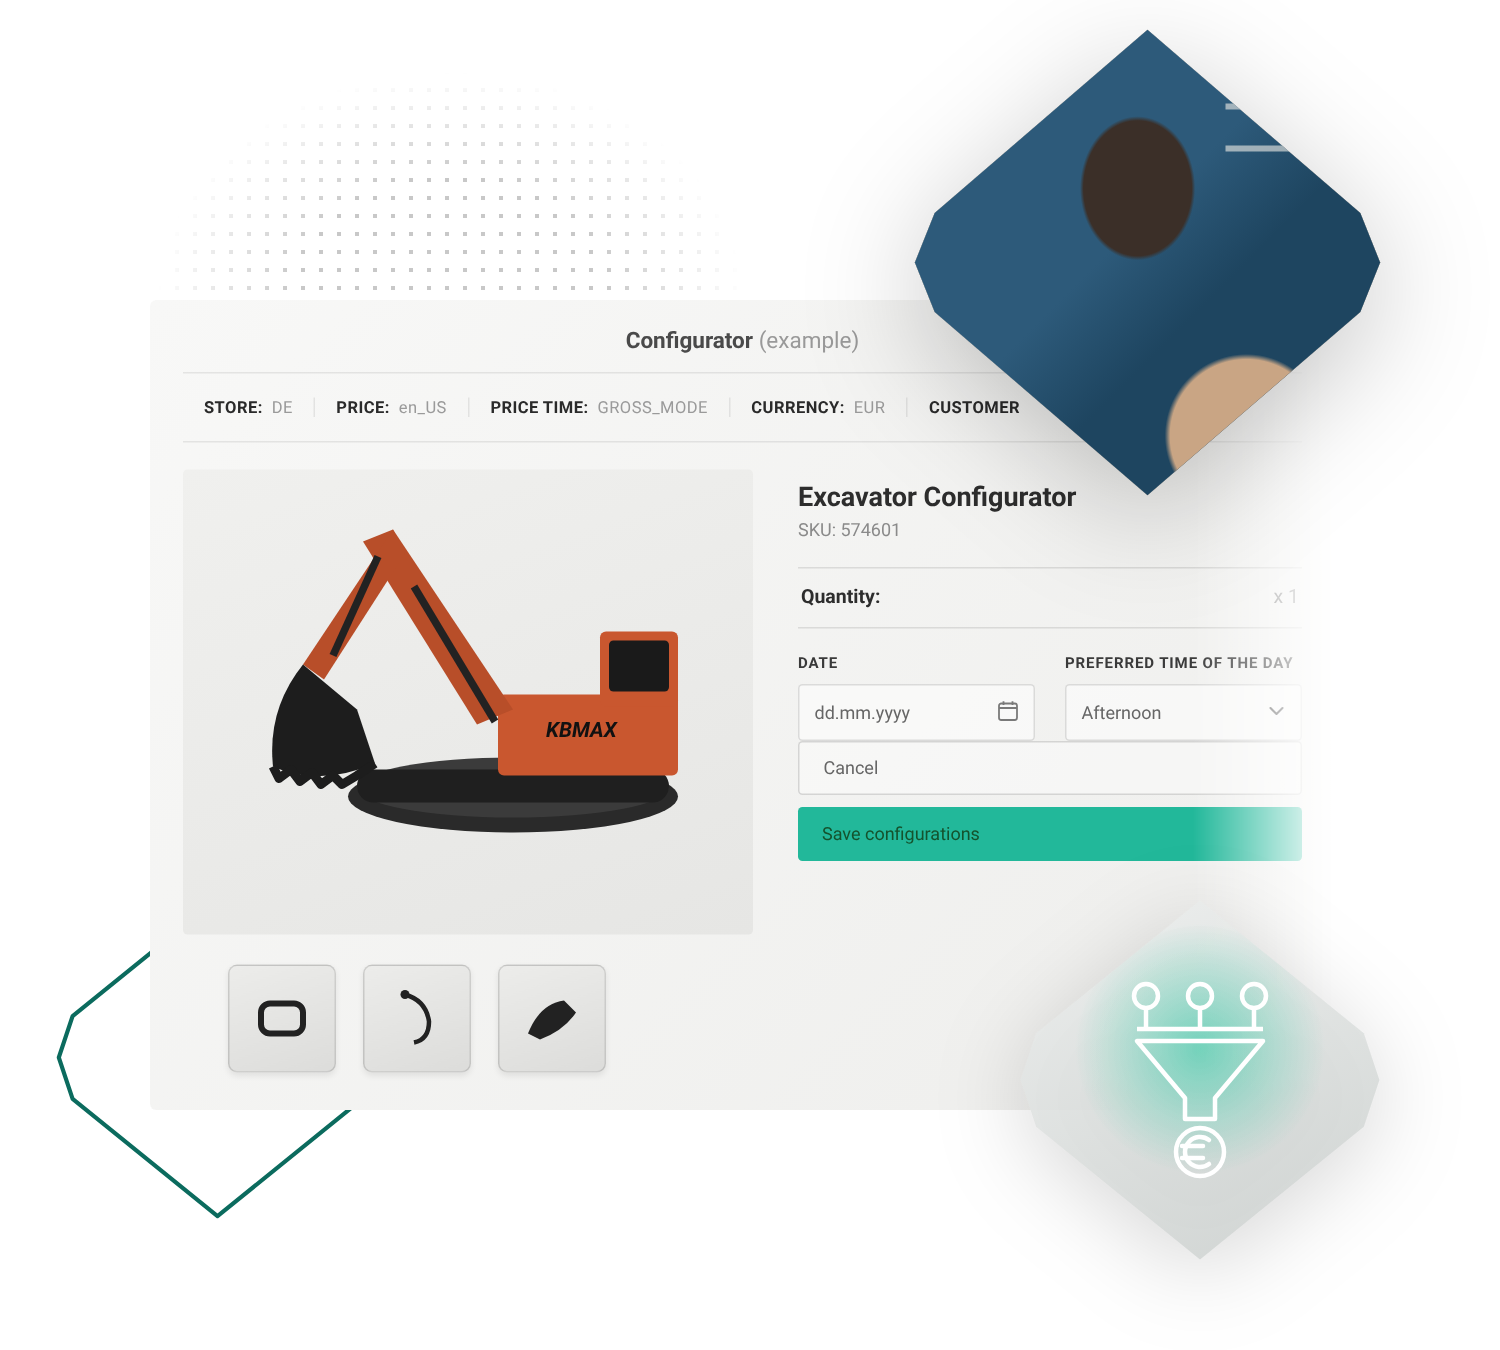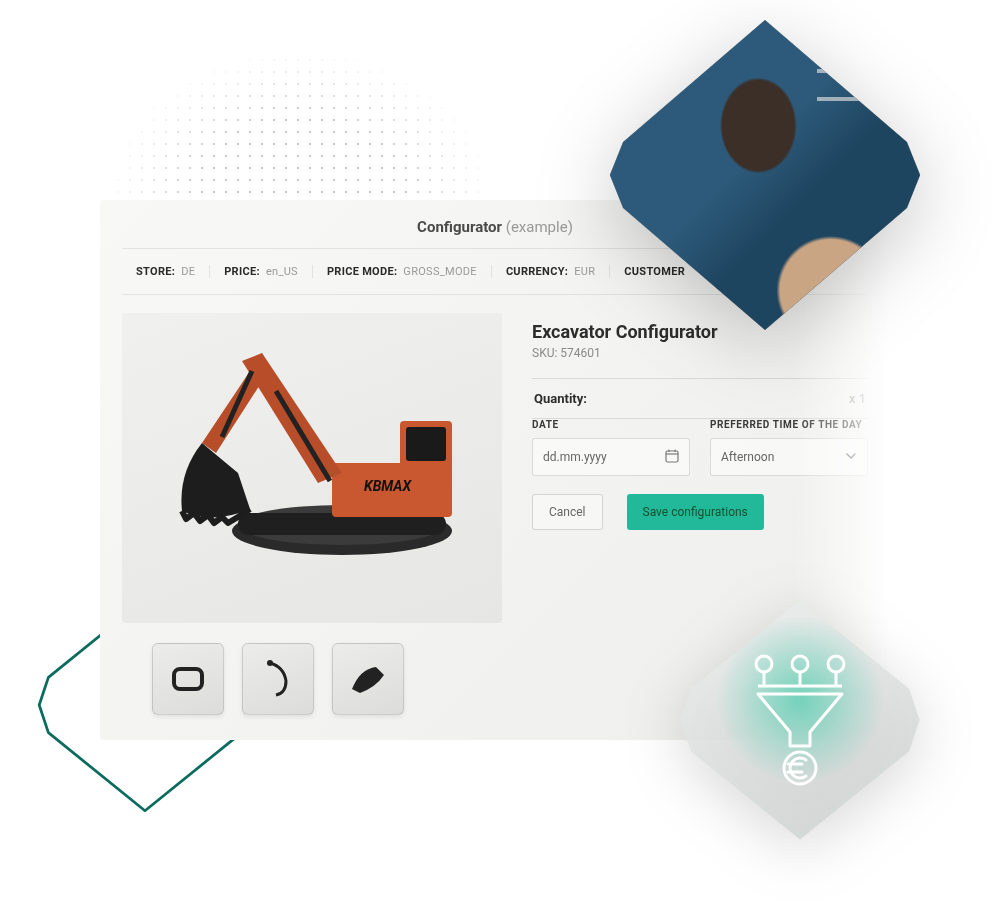--- a/index.html
+++ b/index.html
@@ -127,20 +127,21 @@
   padding: 12px 2px;
   margin-top: 18px;
   font-size: 13px;
 }
 .qty-label { font-weight: 700; color: #2d2d2d; }
 .qty-value { color: #888; }
 
 .fields-row {
   display: flex;
   gap: 20px;
+  margin-top: 18px;
 }
 .field-col { flex: 1; }
 .field-label {
   font-size: 10px;
   letter-spacing: 0.6px;
   font-weight: 700;
   color: #3a3a3a;
   margin-bottom: 8px;
 }
 .field-input, .field-select {
@@ -153,22 +154,22 @@
   font-size: 12px;
   color: #666;
   display: flex;
   align-items: center;
   justify-content: space-between;
 }
 .field-input .cal-icon { opacity: 0.7; }
 
 .btn-row {
   display: flex;
-  gap: 24px;
-  margin-top: 18px;
+  gap: 8px;
+  flex-direction: column;
 }
 .btn {
   height: 36px;
   padding: 0 16px;
   border-radius: 3px;
   font-size: 12px;
   display: flex;
   align-items: center;
   cursor: pointer;
   border: 1px solid rgba(0,0,0,0.14);
@@ -277,21 +278,21 @@
   <div class="meta-row">
     <div class="meta-item">
       <span class="meta-label">STORE:</span>
       <span class="meta-value">DE</span>
     </div>
     <div class="meta-item">
       <span class="meta-label">PRICE:</span>
       <span class="meta-value">en_US</span>
     </div>
     <div class="meta-item">
-      <span class="meta-label">PRICE MODE:</span>
+      <span class="meta-label">PRICE TIME:</span>
       <span class="meta-value">GROSS_MODE</span>
     </div>
     <div class="meta-item">
       <span class="meta-label">CURRENCY:</span>
       <span class="meta-value">EUR</span>
     </div>
     <div class="meta-item">
       <span class="meta-label">CUSTOMER</span>
     </div>
   </div>

